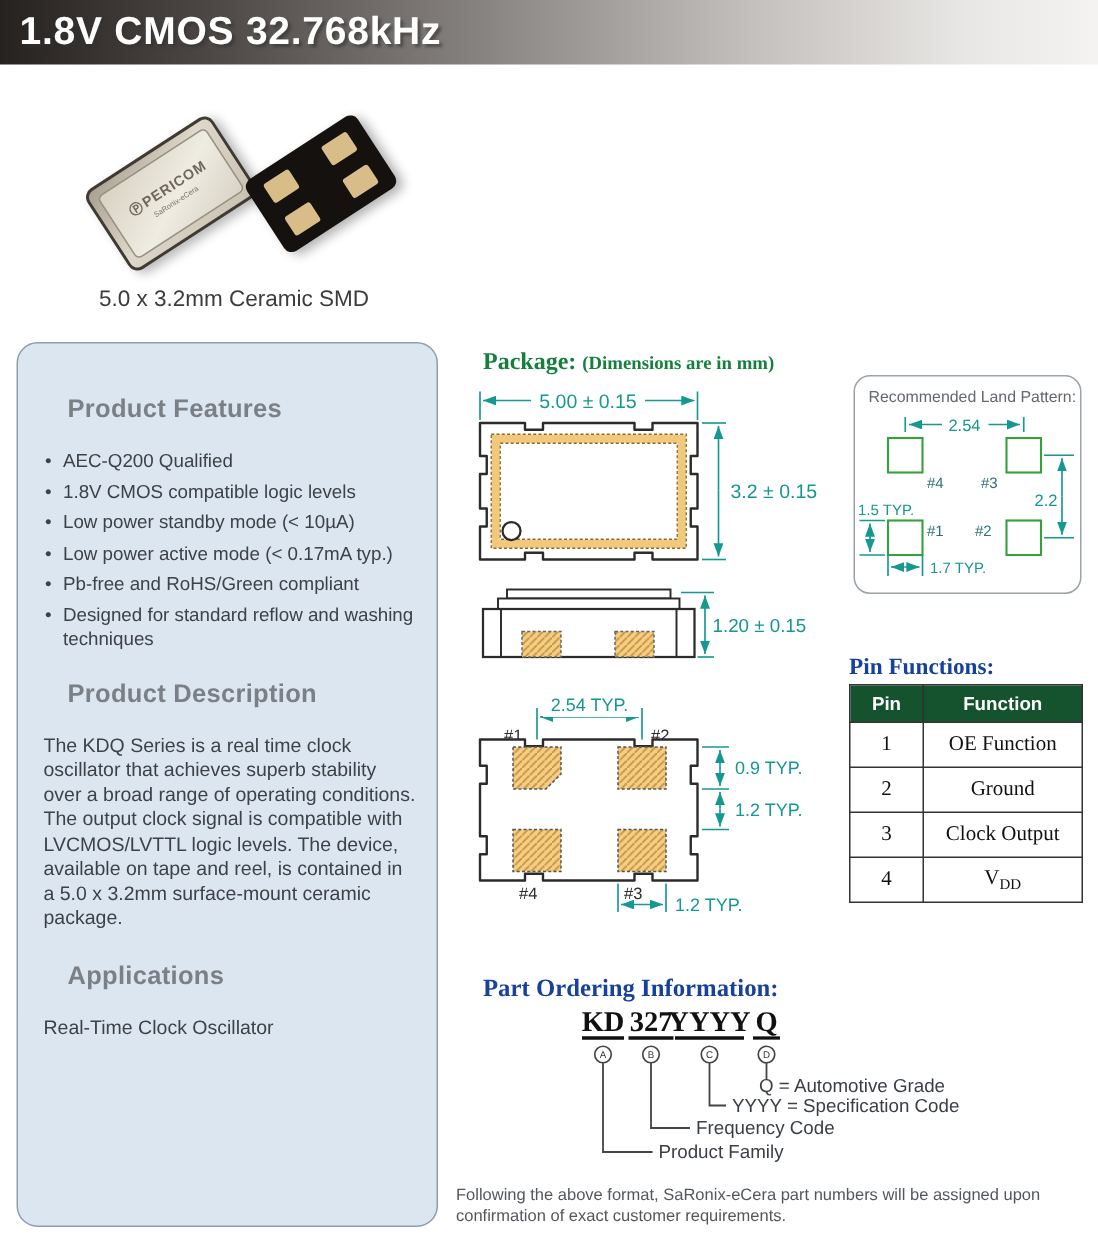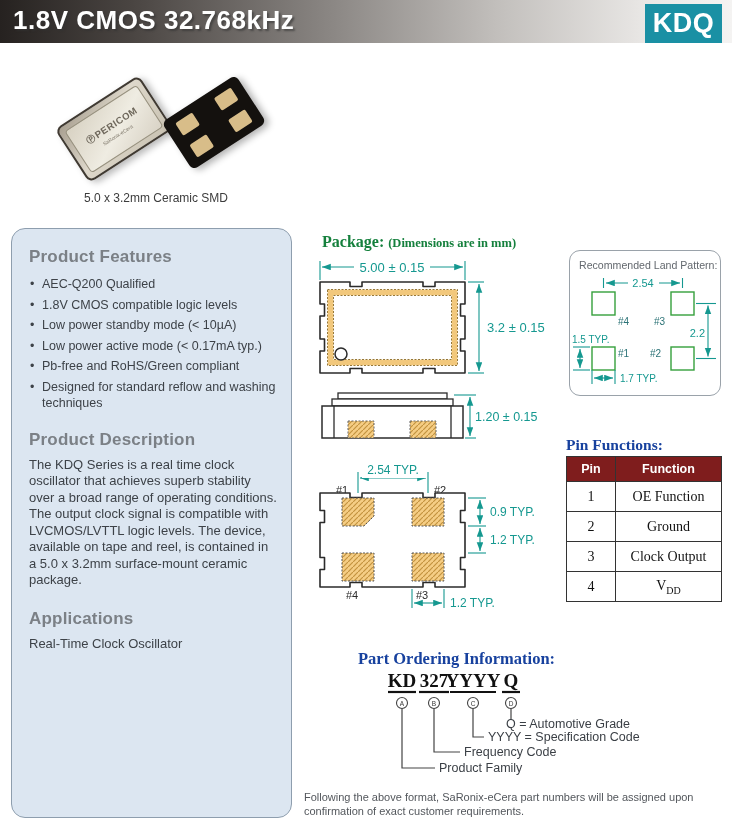--- a/index.html
+++ b/index.html
@@ -21,54 +21,54 @@
     border-radius:7px;box-shadow:3px 4px 7px rgba(0,0,0,.28);}
   .chip-top-inner{position:absolute;left:5px;top:5px;right:5px;bottom:5px;border:1px solid #97917f;
     border-radius:4px;background:linear-gradient(150deg,#d8d2c3,#efece2 55%,#d9d3c6);
     display:flex;flex-direction:column;align-items:center;justify-content:center;}
   .brand1{font-size:9.5px;font-weight:bold;color:#6e675b;letter-spacing:.6px;}
   .brand-icon{font-size:9px;color:#6e675b;margin-right:1px;}
   .brand2{font-size:5px;color:#7d7669;margin-top:1px;}
   .chip-bottom{position:absolute;left:170px;top:94px;width:88px;height:57px;transform:rotate(-33deg);
     background:#14110e;border-radius:6px;box-shadow:3px 4px 7px rgba(0,0,0,.3);}
   .chip-pad{position:absolute;width:20px;height:15px;background:#d8bd89;border-radius:2px;}
-  .caption{position:absolute;left:36px;top:191px;width:240px;text-align:center;font-size:12px;color:#3c3c3c;}
+  .caption{position:absolute;left:36px;top:191px;width:240px;text-align:center;font-size:15px;color:#3c3c3c;}
 
   
   .panel{position:absolute;left:11px;top:228px;width:281px;height:590px;background:#dce6f1;
     border:1.4px solid #8e9eae;border-radius:14px;box-sizing:border-box;padding:18px 14px 0 17px;}
-  .panel h2{margin:0;font-size:17px;font-weight:bold;color:#7b8086;letter-spacing:.2px;}
+  .panel h2{margin:16px;font-size:17px;font-weight:bold;color:#7b8086;letter-spacing:.2px;}
   .features-list{margin:9px 0 17px;padding:0;list-style:none;}
   .features-list li{position:relative;padding-left:13px;font-size:12.5px;color:#3d4248;
     line-height:16.5px;margin-bottom:4px;}
   .features-list li::before{content:"•";position:absolute;left:1px;top:0;color:#3d4248;}
   .desc-heading{margin-top:18px !important;}
   .desc-text{margin:7px 0 0;font-size:13px;line-height:16.5px;color:#3d4248;}
   .apps-heading{margin-top:20px !important;}
   .apps-text{margin:7px 0 0;font-size:13px;color:#3d4248;}
 
   
   .pkg-heading{position:absolute;left:322px;top:233px;font-family:"Liberation Serif",serif;
     color:#15803d;font-weight:bold;}
   .pkg-heading .big{font-size:16px;}
   .pkg-heading .small{font-size:12.5px;margin-left:4px;}
   .order-heading{position:absolute;left:322px;top:649px;font-family:"Liberation Serif",serif;
-    color:#17419e;font-weight:bold;font-size:16.5px;margin-left:36px;}
+    color:#17419e;font-weight:bold;font-size:16.5px;}
   .pin-heading{position:absolute;left:566px;top:436px;font-family:"Liberation Serif",serif;
     color:#17419e;font-weight:bold;font-size:15.5px;}
 
   
   .land-panel{position:absolute;left:569px;top:250px;width:152px;height:146px;background:#fff;
     border:1.3px solid #9aa2aa;border-radius:11px;box-sizing:border-box;}
   .land-title{position:absolute;left:9px;top:8px;font-size:10.6px;color:#63686e;white-space:nowrap;}
 
   
   .pin-table{position:absolute;left:566px;top:456px;width:156px;border-collapse:collapse;
     border:1.5px solid #333;}
-  .pin-table th{background:#7f1d1d;color:#fff;font-size:12.5px;font-weight:bold;height:22px;
+  .pin-table th{background:#14532d;color:#fff;font-size:12.5px;font-weight:bold;height:22px;
     border:1px solid #333;}
   .pin-table td{font-family:"Liberation Serif",serif;font-size:14px;color:#111;text-align:center;
     height:27px;border:1px solid #333;}
   .pin-table td sub{font-size:10px;}
   .col-pin{width:46px;}
 
   .footer-note{position:absolute;left:304px;top:791px;width:392px;font-size:11px;
     line-height:13.5px;color:#53575c;}
 
   .svg-abs{position:absolute;}
@@ -76,23 +76,20 @@
   .dimtext{fill:#159890;}
   .sertext{font-family:"Liberation Serif",serif;}
 </style>
 </head>
 <body>
 
 <div class="page">
 
   <div class="header">
     <span class="header-title">1.8V CMOS 32.768kHz</span>
-    <div class="kdq-box">
-      <span>KDQ</span>
-    </div>
   </div>
 
   <div class="chip-top">
     <div class="chip-top-inner">
       <span class="brand1"><span class="brand-icon">Ⓟ</span><span>PERICOM</span></span>
       <span class="brand2">SaRonix-eCera</span>
     </div>
   </div>
   <div class="chip-bottom">
     <div class="chip-pad" style="left:11px;top:8px;"></div>

